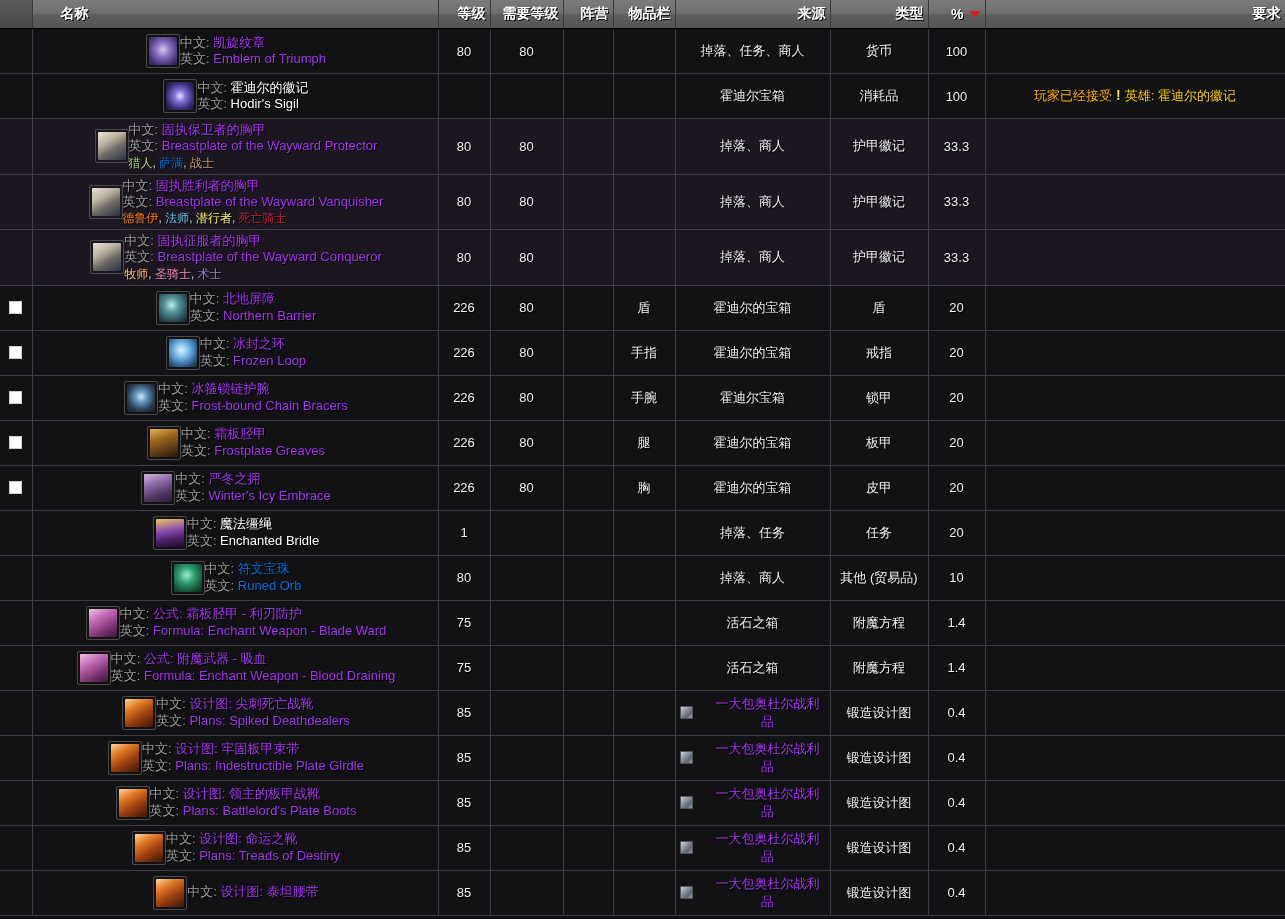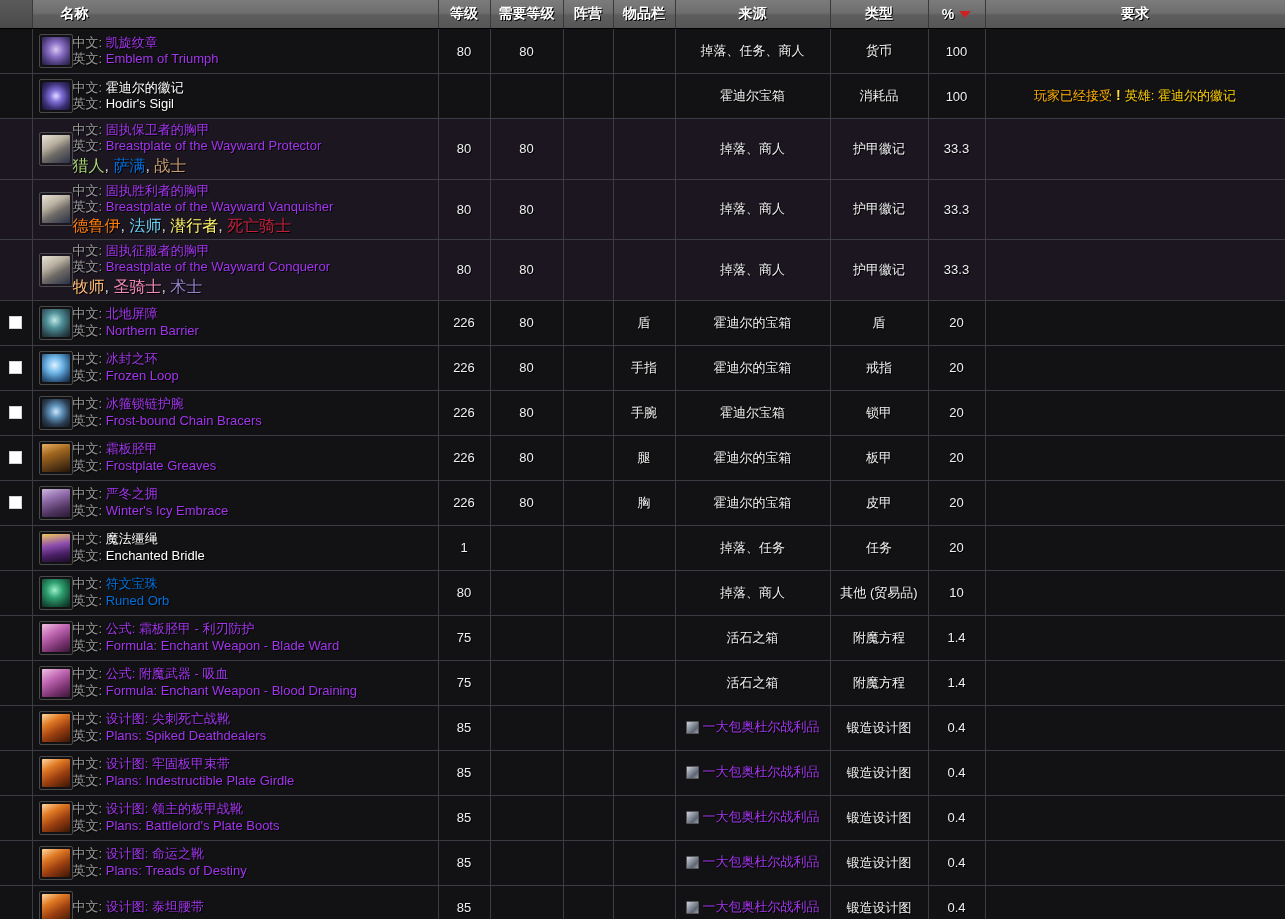--- a/index.html
+++ b/index.html
@@ -13,21 +13,21 @@
     font-size:13px;
   }
   
   thead th{
     background:linear-gradient(to bottom,#7b7b7b 0%,#6e6e6e 45%,#5d5d5d 55%,#565656 100%);
     color:#fff;font-weight:bold;font-size:14px;
     height:28px;padding:0 4px;
     border-right:1px solid #3a3a3a;
     border-bottom:1px solid #000;
     text-shadow:1px 1px 0 #000;
-    text-align:center;white-space:nowrap;
+    text-align:right;white-space:nowrap;
   }
   thead th.th-check{background:linear-gradient(to bottom,#5a5a5a,#4a4a4a);border-right:1px solid #3a3a3a;}
   thead th.th-name{text-align:left;padding-left:28px;}
   .sort-arrow{
     display:inline-block;width:0;height:0;vertical-align:middle;
     margin-left:5px;margin-bottom:2px;
     border-left:6px solid transparent;border-right:6px solid transparent;
     border-top:7px solid #cc2222;
   }
   
@@ -46,43 +46,43 @@
   }
   tbody td.c-check{border-right:1px solid #3c3c44;width:32px;padding:0;}
   tbody td.c-name{text-align:left;padding-left:0;}
   tbody td.c-req{text-align:center;}
   
   .cbx{
     width:13px;height:13px;background:#fff;border:1px solid #cfcfcf;
     display:block;margin:0 auto;box-sizing:border-box;
   }
   
-  .namewrap{display:flex;align-items:center;padding-left:6px;}
+  .namewrap{display:flex;align-items:center;padding-left:6px;justify-content:center;}
   .icon{
     width:34px;height:34px;flex:0 0 34px;border:1px solid #4a4a4a;
     box-sizing:border-box;border-radius:2px;position:relative;overflow:hidden;
   }
   .icon i{position:absolute;inset:2px;display:block;border-radius:1px;}
   .lines{display:flex;flex-direction:column;line-height:1.25;}
   .ln{white-space:nowrap;font-size:13px;}
   .lbl{color:#9c9c9c;}
-  .classes{font-size:16px;margin-top:1px;}
+  .classes{font-size:12px;margin-top:1px;}
   .classes span{text-shadow:1px 1px 0 #000;}
   .q-common{color:#ffffff}
   .q-rare{color:#0070dd}
   .q-epic{color:#a335ee}
   
   .req-text{color:#ffb100;}
   .req-link{color:#ffd100;}
   .quest-ex{
     display:inline-block;color:#ffdd33;font-weight:bold;
     font-size:14px;margin:0 4px;text-shadow:1px 1px 0 #000;
   }
   
-  .srcwrap{display:inline-flex;align-items:center;gap:4px;justify-content:flex-end;}
+  .srcwrap{display:inline-flex;align-items:center;gap:17px;justify-content:flex-end;}
   .mini-icon{
     width:13px;height:13px;flex:0 0 13px;border:1px solid #555;box-sizing:border-box;
     background:linear-gradient(135deg,#cfd3db 0%,#8c93a0 40%,#5e6472 70%,#9aa1ad 100%);
     display:inline-block;border-radius:1px;
   }
   a.ilink{text-decoration:none;}
 </style>
 </head>
 <body>
 

